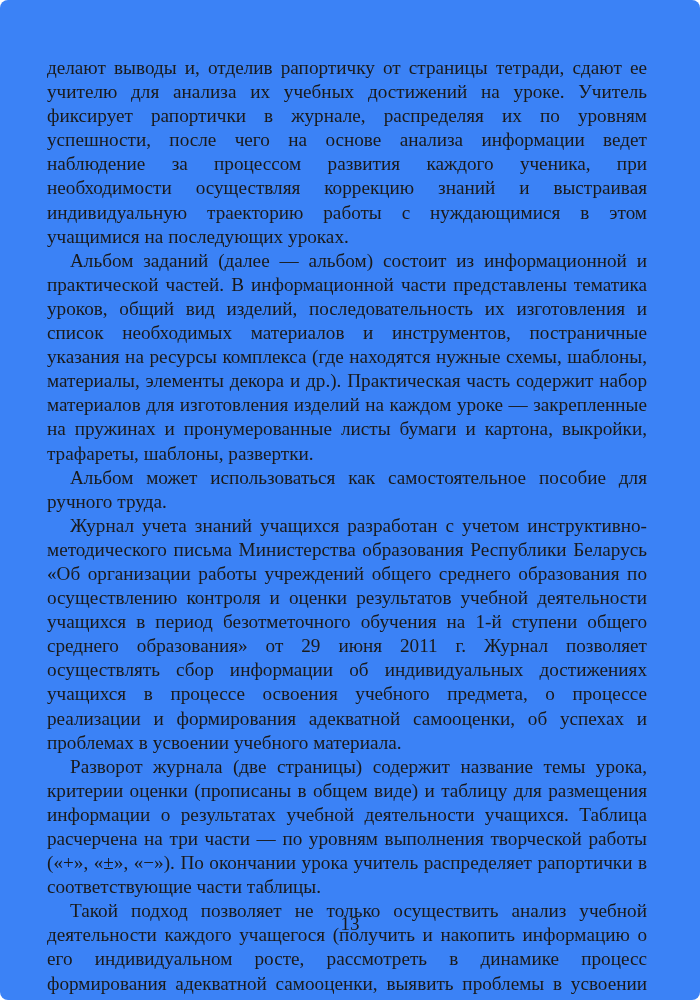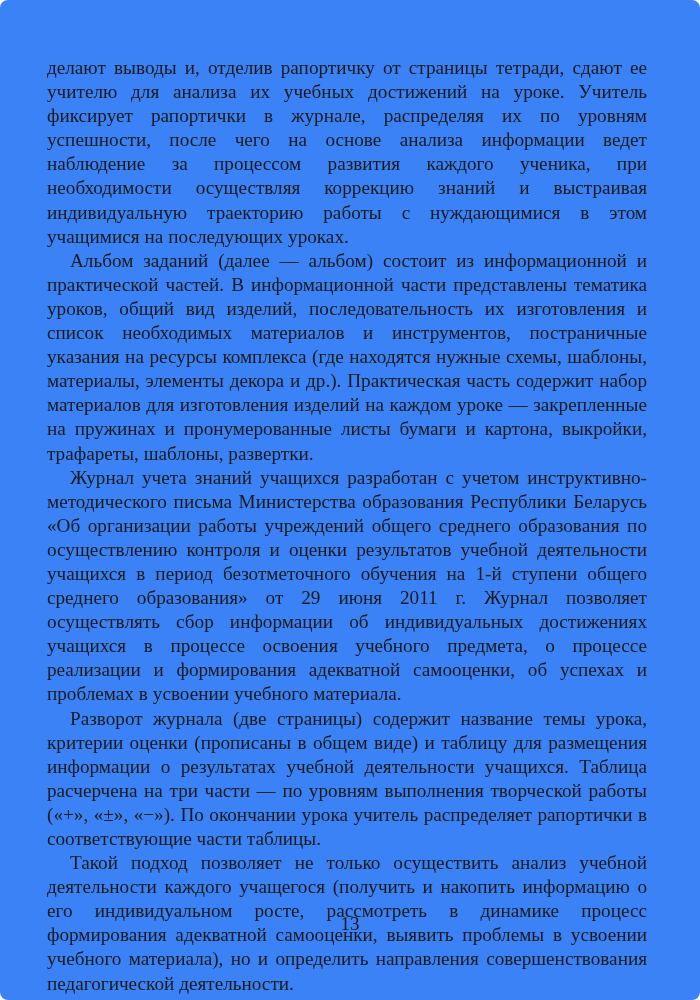--- a/index.html
+++ b/index.html
@@ -58,20 +58,21 @@
 <body>
 
 <div class="page">
 
   <div class="text-column">
 
     <p class="para no-indent"><span>делают выводы и, отделив рапортичку от страницы тетради, сдают ее учителю для анализа их учебных достижений на уроке. Учитель фиксирует рапортички в журнале, распределяя их по уровням успешности, после чего на основе анализа информации ведет наблюдение за процессом развития каждого ученика, при необходимости осуществляя коррекцию знаний и выстраивая индивидуальную траекторию работы с нуждающимися в этом учащимися на последующих уроках.</span></p>
 
     <p class="para"><span class="lead">Альбом заданий</span><span> (далее — альбом) состоит из информационной и практической частей. В информационной части представлены тематика уроков, общий вид изделий, последовательность их изготовления и список необходимых материалов и инструментов, постраничные указания на ресурсы комплекса (где находятся нужные схемы, шаблоны, материалы, элементы декора и др.). Практическая часть содержит набор материалов для изготовления изделий на каждом уроке — закрепленные на пружинах и пронумерованные листы бумаги и картона, выкройки, трафареты, шаблоны, развертки.</span></p>
 
+    <p class="para"><span>Альбом может использоваться как самостоятельное пособие для ручного труда.</span></p>
 
     <p class="para"><span class="lead">Журнал учета знаний учащихся</span><span> разработан с учетом инструктивно-методического письма Министерства образования Республики Беларусь «Об организации работы учреждений общего среднего образования по осуществлению контроля и оценки результатов учебной деятельности учащихся в период безотметочного обучения на 1-й ступени общего среднего образования» от 29 июня 2011 г. Журнал позволяет осуществлять сбор информации об индивидуальных достижениях учащихся в процессе освоения учебного предмета, о процессе реализации и формирования адекватной самооценки, об успехах и проблемах в усвоении учебного материала.</span></p>
 
     <p class="para"><span>Разворот журнала (две страницы) содержит название темы урока, критерии оценки (прописаны в общем виде) и таблицу для размещения информации о результатах учебной деятельности учащихся. Таблица расчерчена на три части — по уровням выполнения творческой работы («+», «±», «−»). По окончании урока учитель распределяет рапортички в соответствующие части таблицы.</span></p>
 
     <p class="para"><span>Такой подход позволяет не только осуществить анализ учебной деятельности каждого учащегося (получить и накопить информацию о его индивидуальном росте, рассмотреть в динамике процесс формирования адекватной самооценки, выявить проблемы в усвоении учебного материала), но и определить направления совершенствования педагогической деятельности.</span></p>
 
   </div>
 
   <div class="page-number">13</div>

